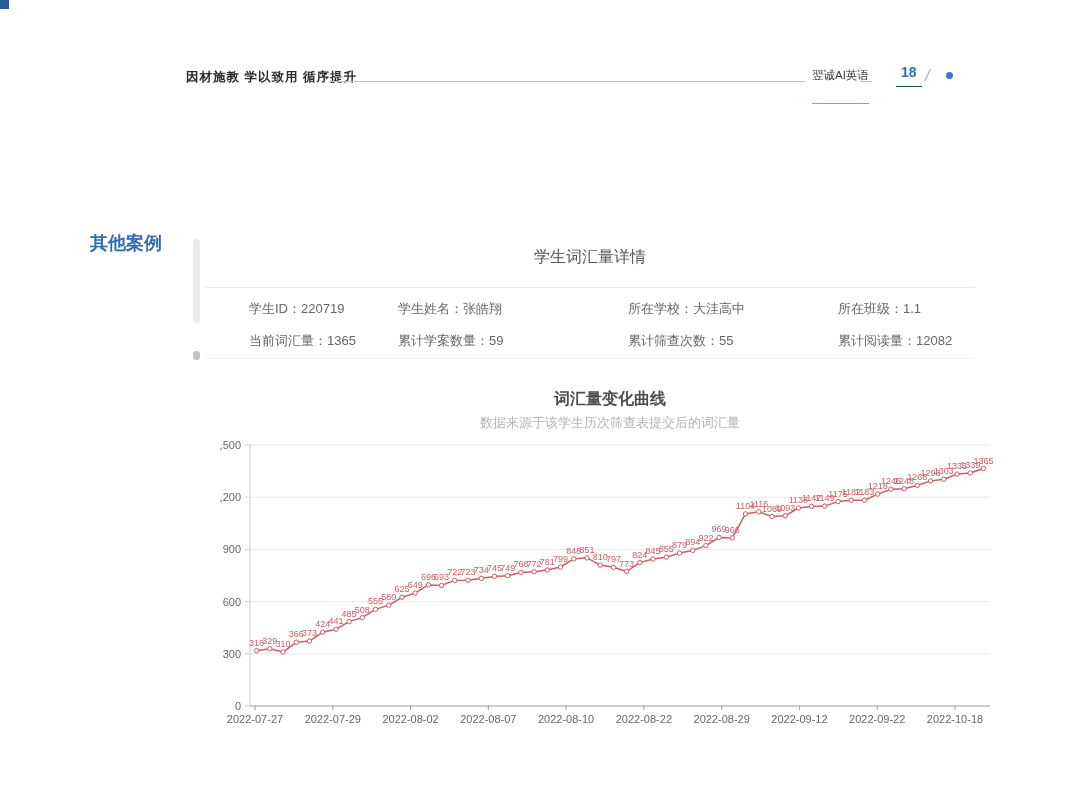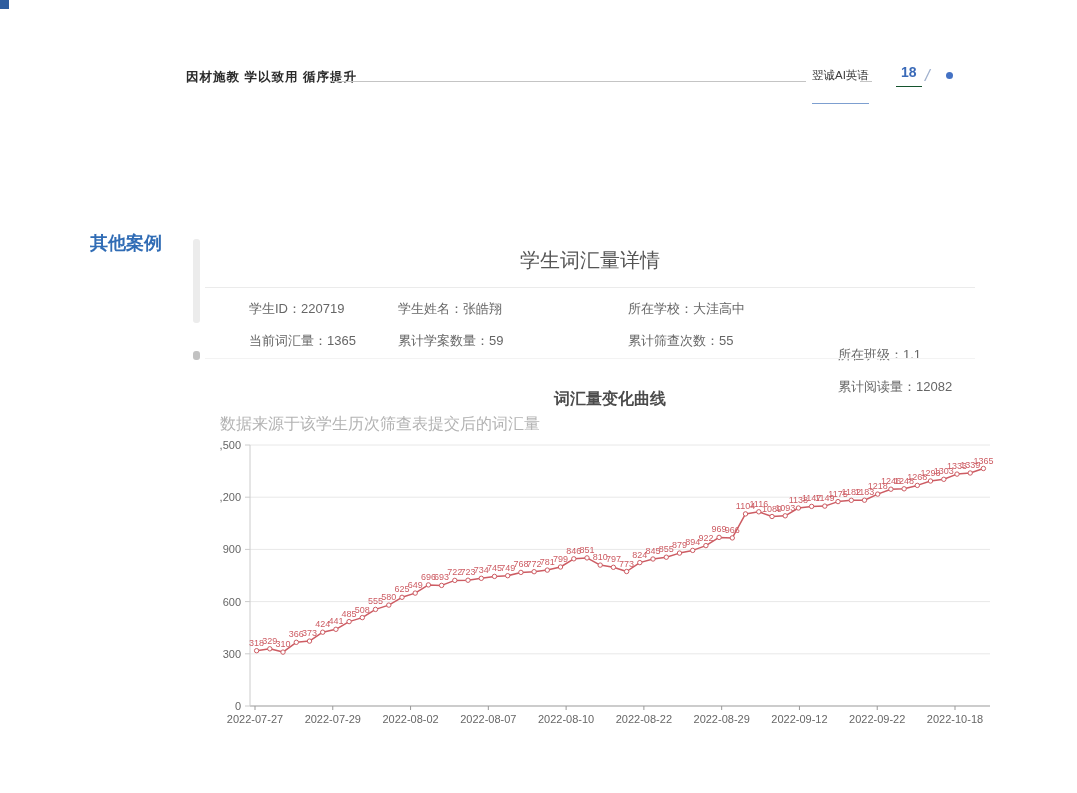--- a/index.html
+++ b/index.html
@@ -22,30 +22,30 @@
   
   .title-en{left:92px;top:136px;font-size:23px;color:#c9c9c9;letter-spacing:2.5px;}
   .title-zh{left:90px;top:162px;font-size:30px;font-weight:700;color:#306cb5;}
   .side-label{left:90px;top:231px;font-size:18px;font-weight:700;color:#306cb5;}
 
   
   .sb-track{left:193px;top:239px;width:7px;height:84px;background:#ececec;border-radius:3px;}
   .sb-thumb{left:193px;top:351px;width:7px;height:9px;background:#c2c2c2;border-radius:3px;}
 
   
-  .card-title{left:205px;top:247px;width:770px;text-align:center;font-size:20px;color:#555555;}
+  .card-title{left:205px;top:247px;width:770px;text-align:center;font-size:16px;color:#555555;}
   .card-sep{left:205px;top:287px;width:770px;height:1px;background:#ebebeb;}
   .card-sep2{left:205px;top:358px;width:770px;height:1px;background:#f3f3f3;}
   .cell{top:0;font-size:13px;color:#666666;white-space:nowrap;}
   .r1{top:300px;} .r2{top:332px;}
-  .c1{left:215px;margin-left:34px;} .c2{left:398px;} .c3{left:628px;} .c4{left:838px;margin-top:46px;}
+  .c1{left:215px;margin-left:34px;} .c2{left:398px;} .c3{left:628px;} .c4{left:838px;}
 
   
   .chart-title{left:220px;top:389px;width:780px;text-align:center;font-size:16px;font-weight:700;color:#4c4c4c;}
-  .chart-sub{left:220px;top:414px;width:780px;text-align:left;font-size:16px;color:#b3b3b3;}
+  .chart-sub{left:220px;top:414px;width:780px;text-align:center;font-size:13px;color:#b3b3b3;}
 
   .chart-svg{left:220px;top:438px;}
   svg{font-family:"Liberation Sans","DejaVu Sans",sans-serif;}
 </style>
 </head>
 <body>
 
 <div class="page">
 
   <div class="abs corner"></div>

